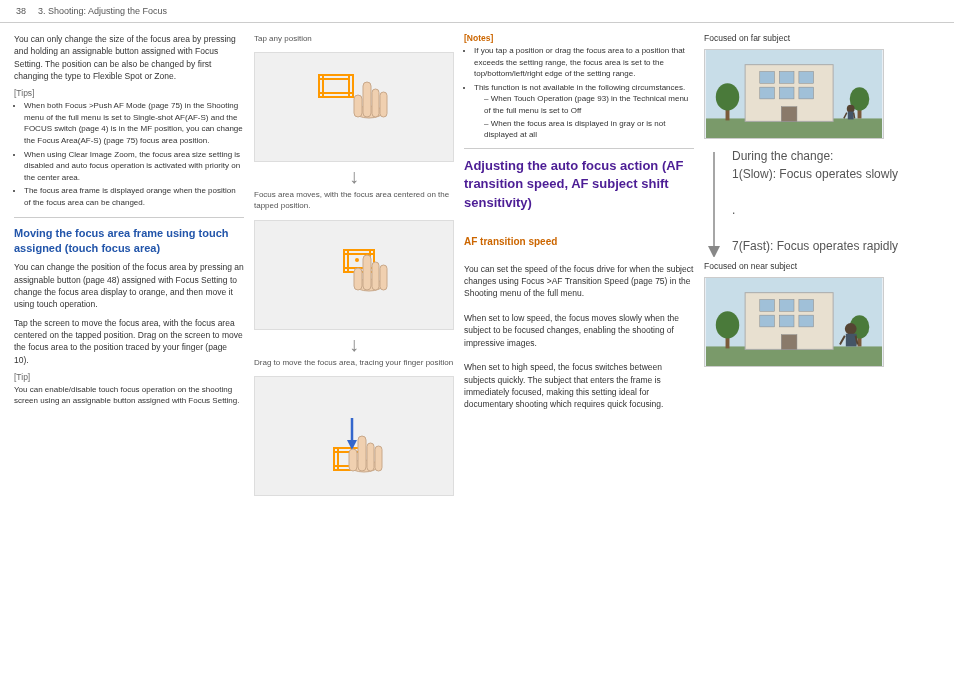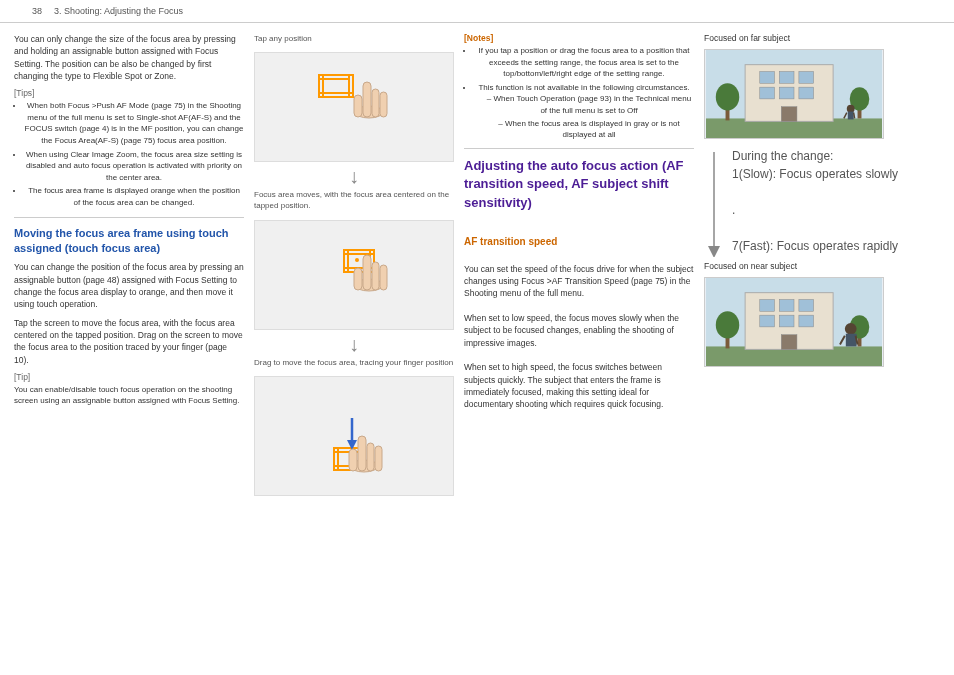--- a/index.html
+++ b/index.html
@@ -7,21 +7,21 @@
       font-family: Arial, sans-serif;
       font-size: 9px;
       color: #333;
       background: #fff;
       width: 954px;
       min-height: 675px;
     }
     .page-header {
       display: flex;
       align-items: center;
-      padding: 6px 32px;
+      padding: 6px 16px;
       border-bottom: 1px solid #ccc;
       font-size: 9px;
       color: #555;
     }
     .page-number {
       margin-right: 12px;
       font-size: 9px;
     }
     .page-content {
       display: flex;
@@ -73,21 +73,20 @@
       margin-bottom: 2px;
     }
     .tips-text {
       font-size: 8px;
       line-height: 1.4;
       color: #333;
     }
     .bullet-list {
       padding-left: 10px;
       margin-bottom: 4px;
-      text-align: center;
     }
     .bullet-list li {
       font-size: 8px;
       line-height: 1.45;
       color: #333;
       margin-bottom: 2px;
     }
     .sub-bullet {
       padding-left: 10px;
     }

